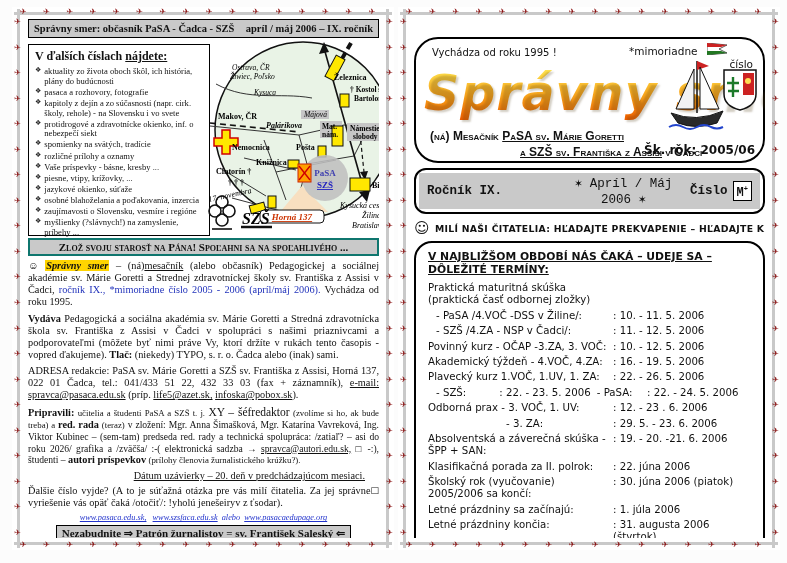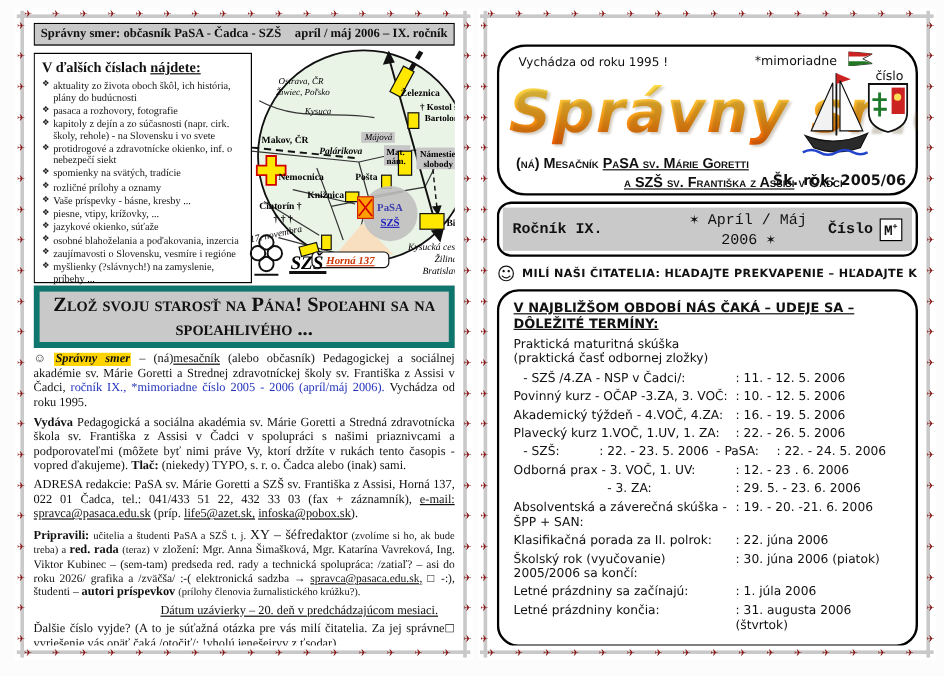--- a/index.html
+++ b/index.html
@@ -31,22 +31,22 @@
   .lp-cols{position:relative;height:194px;margin-top:4px;}
   .topics-box{position:absolute;left:0;top:2px;width:168px;height:182px;
               border:1px solid #000;padding:4px 6px;}
   .topics-title{font-weight:bold;font-size:12px;margin-bottom:3px;}
   .topics-list{margin:0;padding:0;list-style:none;font-size:8.6px;line-height:1.12;}
   .topics-list li{margin:1.5px 0;display:flex;gap:3px;}
   .bullet{font-family:"DejaVu Sans",sans-serif;font-size:7px;color:#222;}
   .map-wrap{position:absolute;left:176px;top:-2px;width:200px;height:198px;}
   .u{text-decoration:underline;}
 
-  .motto-bar{border:5px solid #0f766e;background:#c9c9c9;text-align:center;
-             font-weight:bold;font-variant:small-caps;font-size:17px;
+  .motto-bar{border:2px solid #0f766e;background:#c9c9c9;text-align:center;
+             font-weight:bold;font-variant:small-caps;font-size:11px;
              padding:1px 2px;margin-top:2px;}
 
   .para{font-size:10.3px;line-height:1.18;text-align:justify;margin:4px 0;}
   .para .hl-title{background:#ffd400;font-weight:bold;font-style:italic;padding:0 1px;}
   .para .blue{color:#2233bb;}
   .para b{font-size:10.3px;}
   .para .sm{font-size:8.8px;}
   .para .lg{font-size:11.5px;}
   .para.prep{font-size:9.6px;}
   .email{color:#111;}
@@ -293,29 +293,35 @@
       <span class="email u">life5@azet.sk,</span>
       <span class="email u">infoska@pobox.sk</span><span>).</span></p>
 
     <p class="para prep"><b>Pripravili:</b>
       <span class="sm">učitelia a študenti PaSA a SZŠ t. j.</span>
       <span class="lg">XY – šéfredaktor</span>
       <span class="sm">(zvolíme si ho, ak bude treba) a</span>
       <b>red. rada</b>
       <span class="sm">(teraz)</span>
       <span>v zložení: Mgr. Anna Šimašková, Mgr. Katarína Vavreková, Ing. Viktor Kubinec – (sem-tam) predseda red. rady a technická spolupráca: /zatiaľ? – asi do roku 2026/ grafika a /zväčša/ :-( elektronická sadzba →</span>
-      <span class="email u">spravca@pasaca.edu.sk,</span>
+      <span class="email u">spravca@autori.edu.sk,</span>
       <span>□ -:), študenti –</span>
       <b>autori príspevkov</b>
       <span class="sm">(prílohy členovia žurnalistického krúžku?).</span></p>
 
     <div class="deadline u">Dátum uzávierky – 20. deň v predchádzajúcom mesiaci.</div>
 
     <p class="para"><span class="endbox">□</span><span>Ďalšie číslo vyjde? (A to je súťažná otázka pre vás milí čitatelia. Za jej správne vyriešenie vás opäť čaká /otočiť/: !yholú jenešeiryv z ťsodar).</span></p>
 
+    <div class="links-line">
+      <span class="lnk">www.pasaca.edu.sk,</span>
+      <span class="lnk">www.szsfaca.edu.sk</span>
+      <span>alebo</span>
+      <span class="lnk">www.pasacaedupage.org</span>
+    </div>
 
     <div class="nb-bar">Nezabudnite ⇒ Patrón žurnalistov = sv. František Saleský ⇐ Nezabudnite</div>
 
   </div>
 </div>
 
 <div class="page" id="page-right">
   <div class="rail h t"></div>
   <div class="rail h b"></div>
   <div class="rail v l"></div>
@@ -373,20 +379,24 @@
     </div>
 
     <div class="sched-box">
       <div class="sched-title">V NAJBLIŽŠOM OBDOBÍ NÁS ČAKÁ – UDEJE SA – DÔLEŽITÉ TERMÍNY:</div>
 
       <div class="srow">
           <span class="lab">Praktická maturitná skúška (praktická časť odbornej zložky)</span>
           <span class="dat"></span>
         </div>
       <div class="srow ind">
+          <span class="lab">- PaSA /4.VOČ -DSS v Žiline/:</span>
+          <span class="dat">: 10. - 11. 5. 2006</span>
+        </div>
+      <div class="srow ind">
           <span class="lab">- SZŠ /4.ZA - NSP v Čadci/:</span>
           <span class="dat">: 11. - 12. 5. 2006</span>
         </div>
       <div class="srow">
           <span class="lab">Povinný kurz - OČAP -3.ZA, 3. VOČ:</span>
           <span class="dat">: 10. - 12. 5. 2006</span>
         </div>
       <div class="srow">
           <span class="lab">Akademický týždeň - 4.VOČ, 4.ZA:</span>
           <span class="dat">: 16. - 19. 5. 2006</span>

